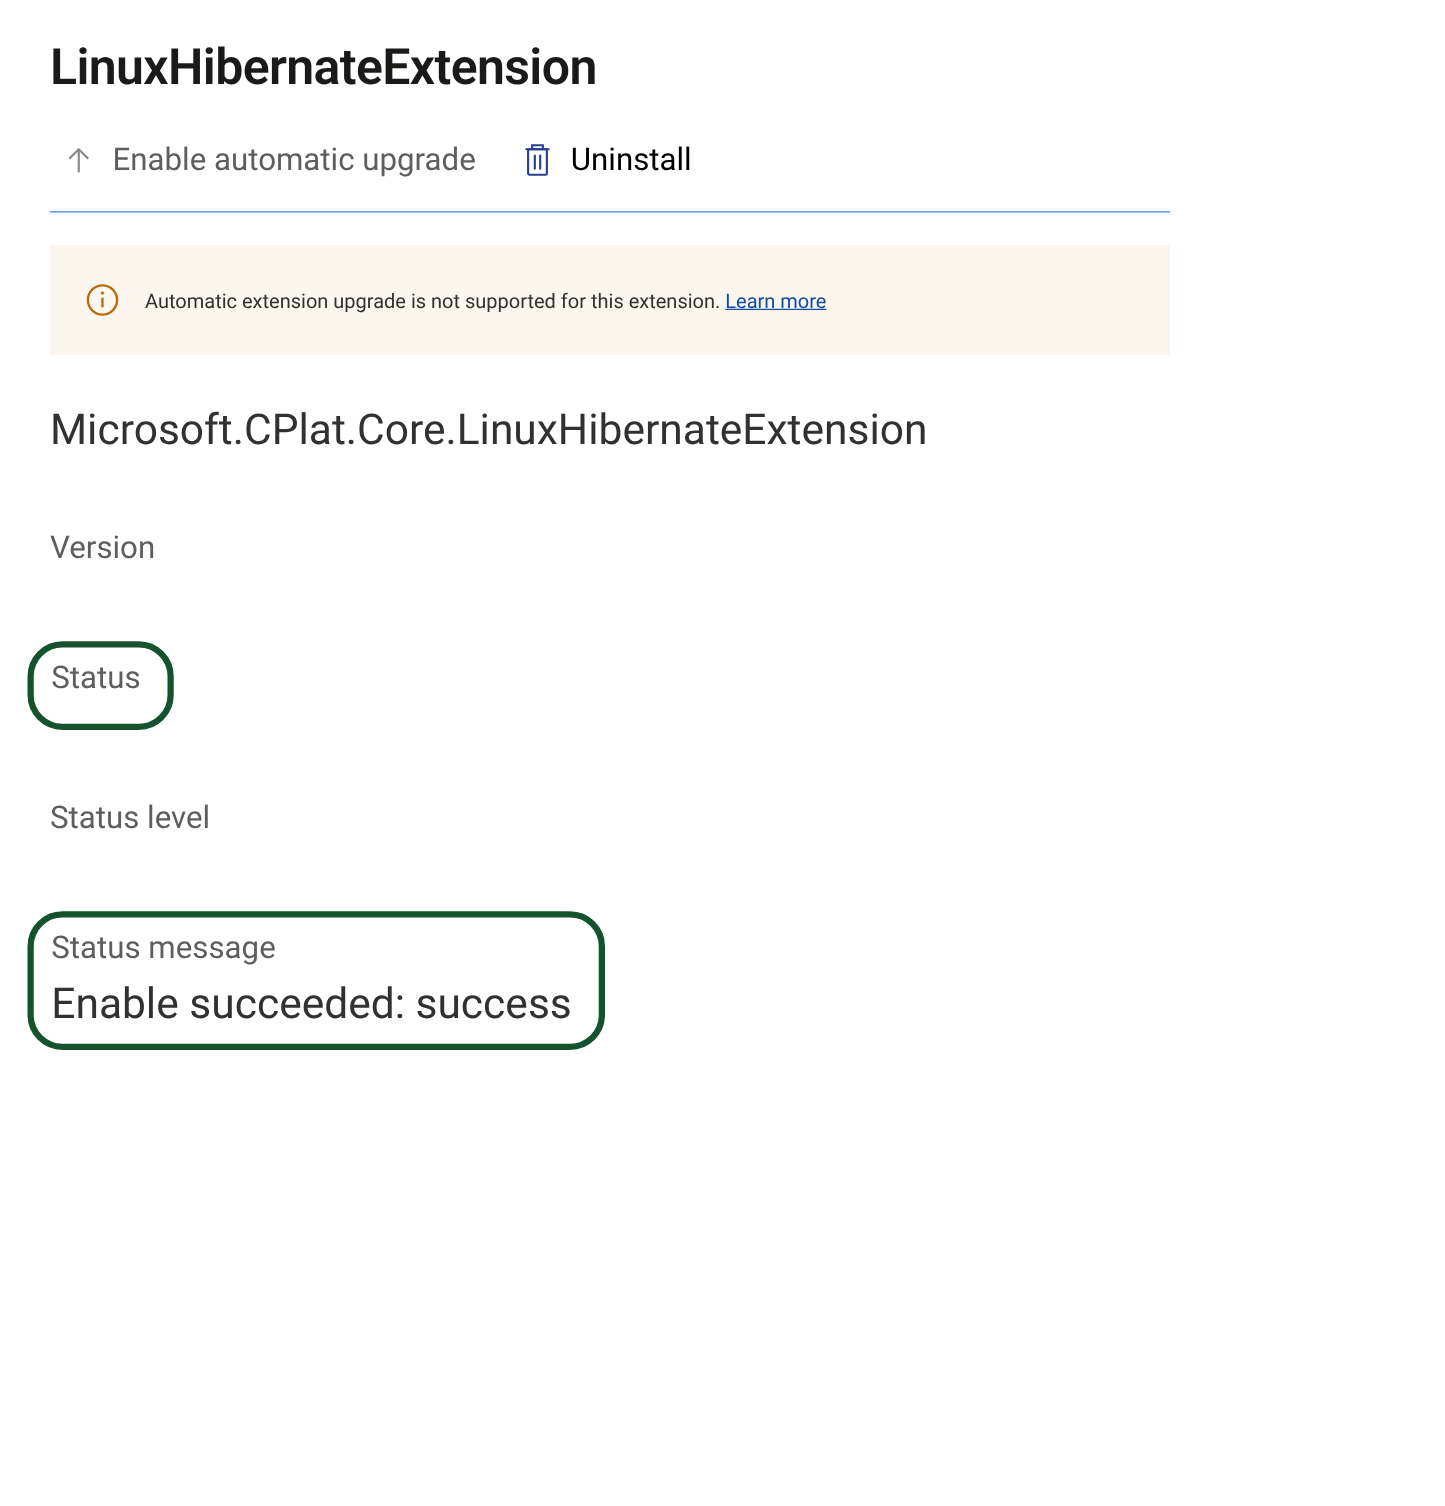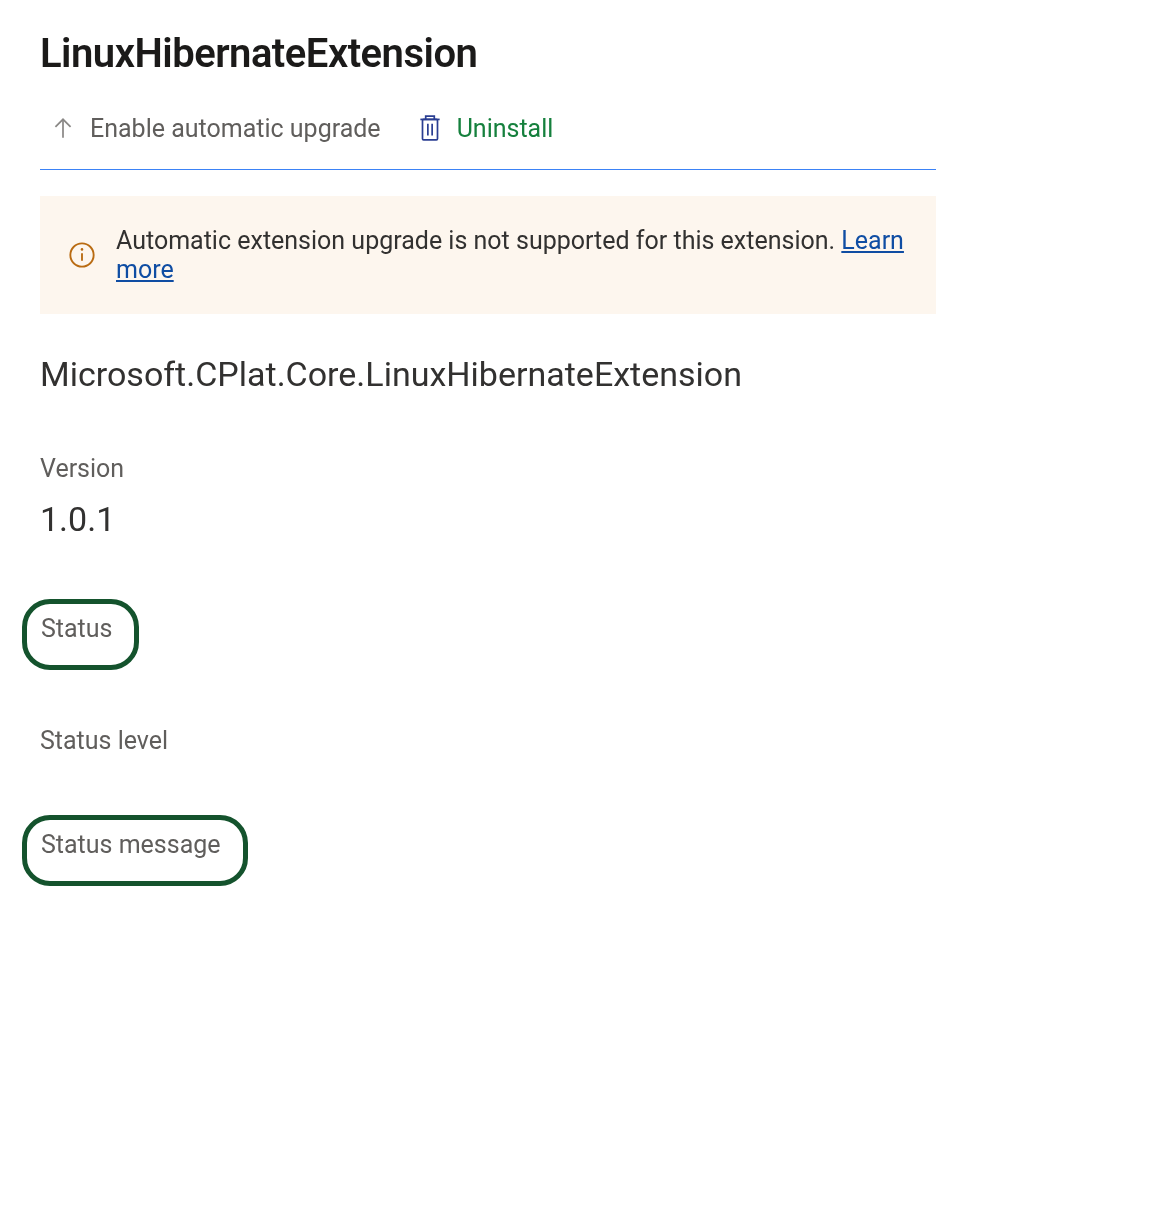--- a/index.html
+++ b/index.html
@@ -32,29 +32,29 @@
   }
   .tool-btn {
     display: inline-flex;
     align-items: center;
     gap: 14px;
     font-size: 25px;
     color: #605e5c;
     cursor: pointer;
     user-select: none;
   }
-  .tool-btn.dark { color: #15803d; text-align: right; }
+  .tool-btn.dark { color: #000000; text-align: right; }
   .tool-btn svg { display: block; }
   .info-bar {
     background: #fdf6ee;
     padding: 30px 28px;
     display: flex;
     align-items: center;
     gap: 20px;
-    font-size: 25px;
+    font-size: 16px;
     color: #323130;
     margin-bottom: 40px;
   }
   .info-bar a {
     color: #0f4da3;
     text-decoration: underline;
     cursor: pointer;
   }
   .info-icon {
     width: 28px;
@@ -127,32 +127,32 @@
       <a>Learn more</a>
     </span>
   </div>
 
   <div class="field-block">
     <div class="field-value">Microsoft.CPlat.Core.LinuxHibernateExtension</div>
   </div>
 
   <div class="field-block">
     <div class="field-label">Version</div>
-    <div class="field-value">1.0.1</div>
   </div>
 
   <div class="highlight-wrap">
     <div class="highlight-box">
       <div class="field-label">Status</div>
     </div>
   </div>
 
   <div class="field-block">
     <div class="field-label">Status level</div>
   </div>
 
   <div class="highlight-wrap">
     <div class="highlight-box">
       <div class="field-label">Status message</div>
+      <div class="field-value">Enable succeeded: success</div>
     </div>
   </div>
 
 </div>
 
 </body></html>

